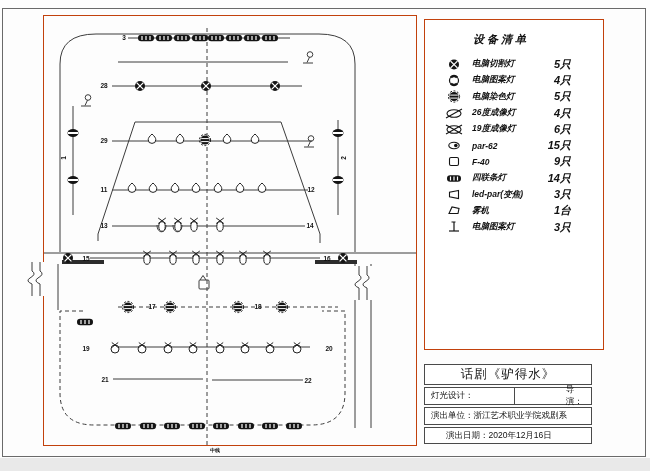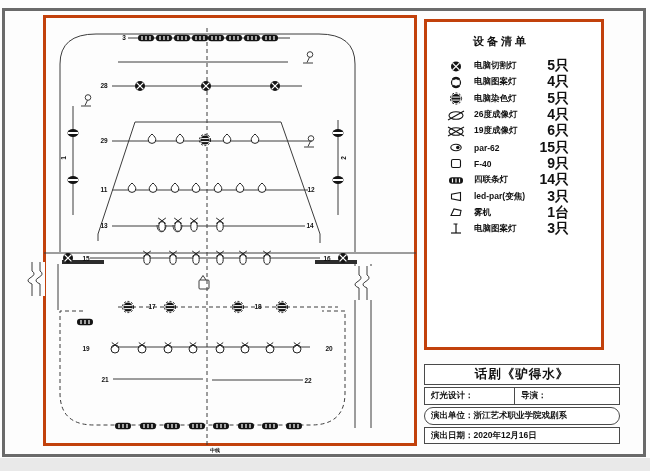--- a/index.html
+++ b/index.html
@@ -1,34 +1,34 @@
 <!DOCTYPE html>
 <html><head>
 <meta charset="utf-8">
 <style>
   html,body{margin:0;padding:0;background:#fff;}
   #sheet{position:relative;width:650px;height:471px;background:#fdfdfd;overflow:hidden;
          font-family:"Liberation Sans","DejaVu Sans",sans-serif;color:#111;}
-  .box{position:absolute;border:3px solid #c2410c;background:transparent;box-sizing:border-box;}
+  .box{position:absolute;border:1px solid #c2410c;background:transparent;box-sizing:border-box;font-style:italic;}
   #frame{left:2px;top:8px;width:644px;height:449px;border-color:#6a6a6a;}
   #planbox{left:43px;top:15px;width:374px;height:431px;}
   #equipbox{left:424px;top:19px;width:180px;height:331px;background:#fff;}
   .equip-title{margin-top:12px;text-align:center;padding-right:26px;font-size:11px;font-weight:bold;
                letter-spacing:3px;}
   #equip-rows{margin-top:9px;}
   .eq-row{display:flex;align-items:center;height:16.3px;}
   .eq-icon{width:26px;margin-left:16px;display:flex;justify-content:center;}
   .eq-name{font-size:8.5px;font-weight:bold;margin-left:5px;white-space:nowrap;}
-  .eq-qty{font-size:14px;font-weight:bold;margin-left:auto;padding-right:32px;}
-  .tb-row{position:absolute;left:424px;width:196px;border:1px solid #4a4a4a;box-sizing:border-box;
-          background:#fff;font-weight:bold;display:flex;align-items:center;}
+  .eq-qty{font-size:11px;font-weight:bold;margin-left:auto;padding-right:32px;}
+  .tb-row{position:absolute;left:424px;width:168px;border:1px solid #4a4a4a;box-sizing:border-box;
+          background:#fff;font-weight:normal;display:flex;align-items:center;}
   #tb1{top:364px;height:21px;justify-content:center;font-size:12.5px;letter-spacing:1px;}
-  #tb2{top:387px;height:18px;font-size:8.5px;}
-  #tb3{top:407px;height:18px;font-size:8.5px;padding-left:6px;border-radius:9px;}
-  #tb4{top:427px;height:17px;font-size:8.5px;padding-left:6px;}
+  #tb2{top:387px;height:18px;font-size:8.5px;gap:45px;}
+  #tb3{top:407px;height:18px;font-size:8.5px;padding-left:6px;}
+  #tb4{top:427px;height:17px;font-size:8.5px;padding-left:21px;}
   .tb-cell{width:90px;padding-left:6px;box-sizing:border-box;height:100%;display:flex;align-items:center;
            border-right:1px solid #4a4a4a;}
   .tb-cell2{padding-left:6px;display:flex;align-items:center;height:100%;}
   #plan{position:absolute;left:0;top:0;}
   #bottomstrip{position:absolute;left:0;top:458px;width:650px;height:13px;background:#e9e9e9;}
 </style>
 </head>
 <body>
 
 <div id="sheet">

